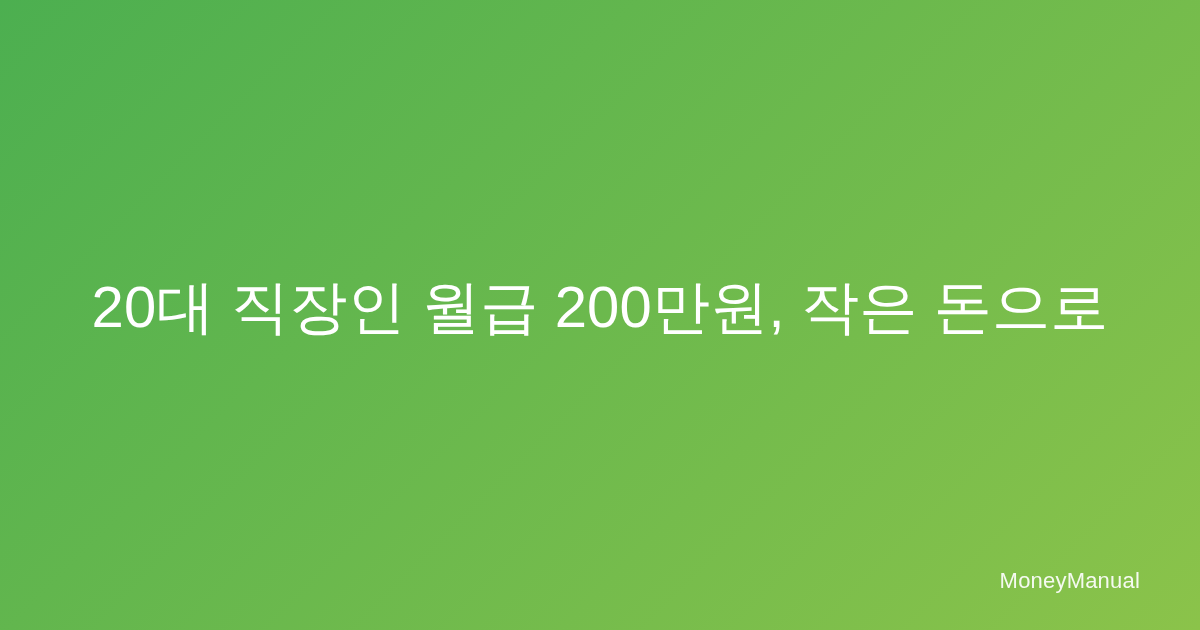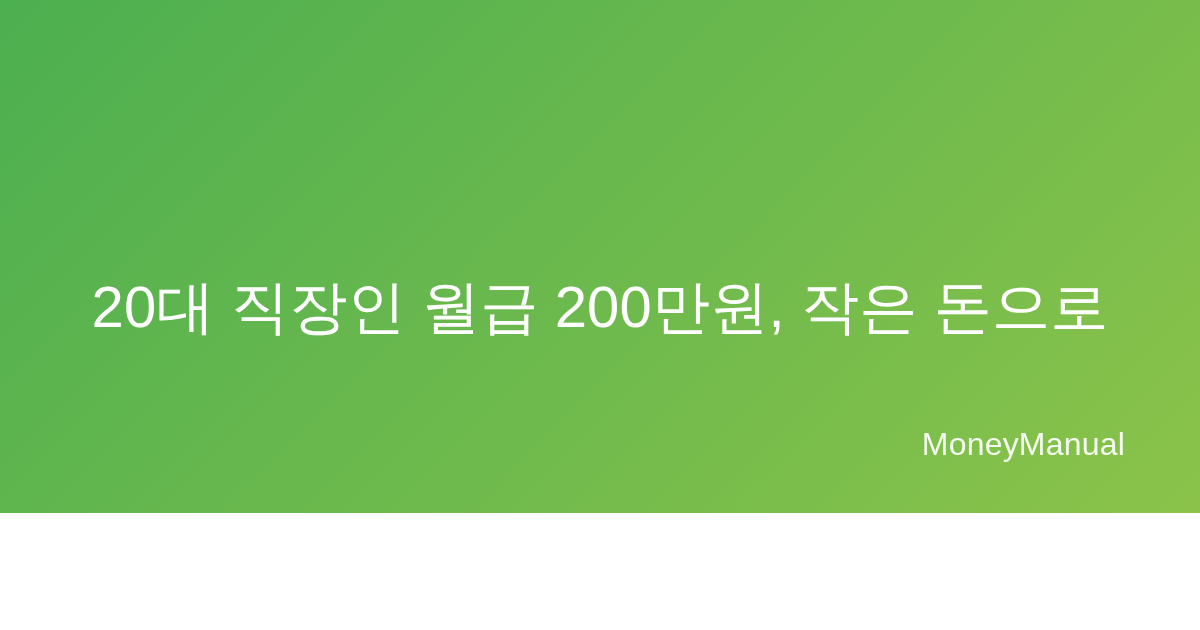--- a/index.html
+++ b/index.html
@@ -9,21 +9,21 @@
   body {
     width: 1200px;
     height: 630px;
     overflow: hidden;
     font-family: "Liberation Sans", "DejaVu Sans", sans-serif;
   }
 
   .og-card {
     position: relative;
     width: 1200px;
-    height: 513px;
+    height: 630px;
     box-sizing: border-box;
     background: linear-gradient(135deg, #4CAF50 0%, #8BC34A 100%);
     overflow: hidden;
   }
 
   
   .title-wrap {
     position: absolute;
     left: 0;
     right: 0;
@@ -49,25 +49,25 @@
     text-align: center;
     white-space: nowrap;
     word-break: keep-all;
   }
 
   
   .watermark {
     position: absolute;
     right: 60px;
     bottom: 38px;
-    margin: 15px;
+    margin: 0;
     color: #FFFFFF;
     opacity: 0.92;
     font-family: "Liberation Sans", "DejaVu Sans", sans-serif;
-    font-size: 32px;
+    font-size: 22px;
     font-weight: 400;
     line-height: 1;
     letter-spacing: 0.2px;
     text-align: right;
     white-space: nowrap;
   }
 </style>
 </head>
 <body>
 

